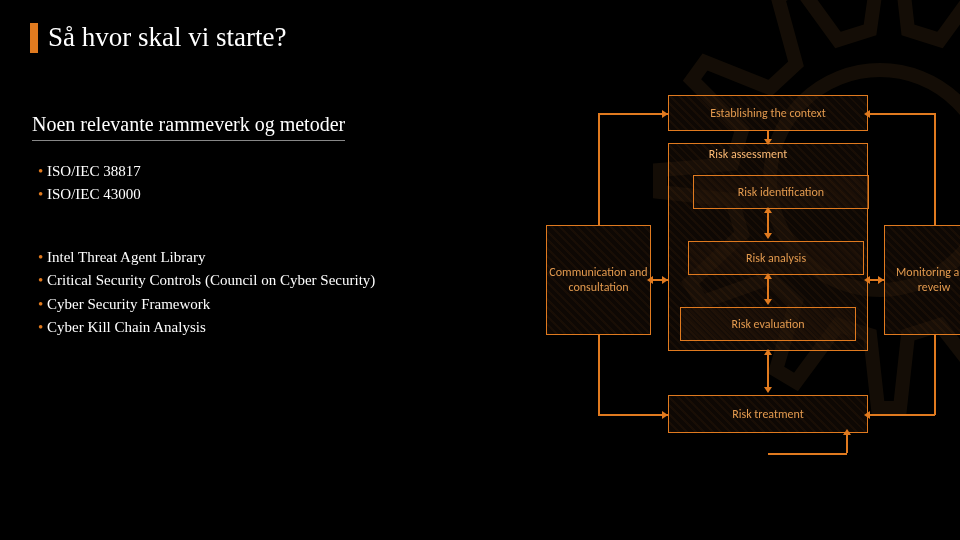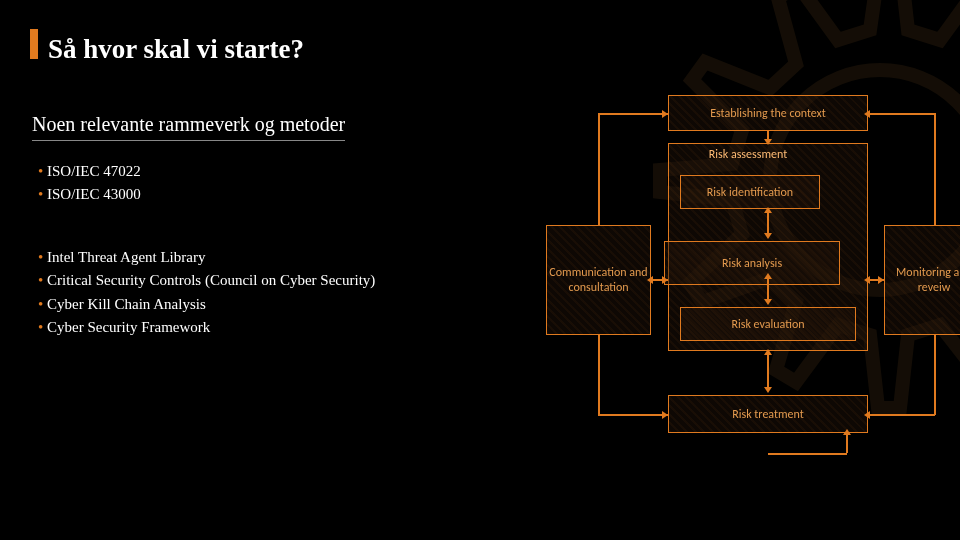--- a/index.html
+++ b/index.html
@@ -4,41 +4,41 @@
 <style>
   * { box-sizing: border-box; margin: 0; padding: 0; }
   html, body { width: 960px; height: 540px; background: #000; color: #fff; font-family: Georgia, "Times New Roman", serif; overflow: hidden; }
   .slide { position: relative; width: 960px; height: 540px; }
   
   .gear { position: absolute; right: -180px; top: -80px; width: 520px; height: 520px; opacity: 0.35; }
   .gear svg path, .gear svg circle { stroke: #3a2712; fill: none; stroke-width: 14; }
   
   .title-row { position: absolute; top: 22px; left: 30px; display: flex; align-items: center; }
   .accent { width: 8px; height: 30px; background: #e07a1f; margin-right: 10px; }
-  .title { font-size: 27px; font-weight: bold; font-family: Georgia, serif; margin-top: 12px; }
+  .title { font-size: 27px; font-weight: normal; font-family: Georgia, serif; }
   
   .subtitle { position: absolute; top: 113px; left: 32px; font-size: 20px; font-family: Georgia, serif; border-bottom: 1px solid #888; padding-bottom: 4px; }
   
   .list1 { position: absolute; top: 160px; left: 38px; }
   .list2 { position: absolute; top: 246px; left: 38px; }
   .bullet { font-size: 15px; line-height: 1.55; font-family: Georgia, serif; }
   .bullet::before { content: "• "; color: #e07a1f; }
   
   .diagram { position: absolute; left: 505px; top: 95px; width: 440px; height: 370px; font-family: Calibri, Arial, sans-serif; margin-left: 41px; }
   .box { position: absolute; border: 1.5px solid #e07a1f; background: rgba(30,18,8,0.45); display: flex; align-items: center; justify-content: center; text-align: center; font-size: 12px; line-height: 1.25; color: #e29a4f; }
   .box.tall { flex-direction: column; }
   
   .hatch::after { content:""; position:absolute; inset:0; background-image: repeating-linear-gradient(45deg, rgba(224,122,31,0.05) 0 2px, transparent 2px 6px); pointer-events:none; }
   
   #bx-comm   { left: 0;   top: 130px; width: 105px; height: 110px; }
   #bx-mon    { left: 338px; top: 130px; width: 100px; height: 110px; }
   #bx-ctx    { left: 122px; top: 0;    width: 200px; height: 36px; }
   #bx-assess { left: 122px; top: 48px; width: 200px; height: 208px; border-width:1.5px; }
-  #bx-ident  { left: 134px; top: 80px; width: 140px; height: 34px; }
-  #bx-anal   { left: 118px; top: 146px; width: 176px; height: 44px; }
+  #bx-ident  { left: 147px; top: 80px; width: 176px; height: 34px; }
+  #bx-anal   { left: 142px; top: 146px; width: 176px; height: 34px; }
   #bx-eval   { left: 134px; top: 212px; width: 176px; height: 34px; text-align: center; }
   #bx-treat  { left: 122px; top: 300px; width: 200px; height: 38px; }
   #lbl-assess { position:absolute; left:122px; top:52px; width:160px; text-align:center; font-size:12px; color:#fdba74; }
   
   .arr { position:absolute; background:#e07a1f; }
   .arr.v { width:1.5px; }
   .arr.h { height:1.5px; }
   .ah { position:absolute; width:0; height:0; }
   .ah.down  { border-left:4px solid transparent; border-right:4px solid transparent; border-top:6px solid #e07a1f; }
   .ah.up    { border-left:4px solid transparent; border-right:4px solid transparent; border-bottom:6px solid #e07a1f; }
@@ -58,29 +58,29 @@
   </div>
 
   <div class="title-row">
     <div class="accent"></div>
     <div class="title">Så hvor skal vi starte?</div>
   </div>
 
   <div class="subtitle">Noen relevante rammeverk og metoder</div>
 
   <div class="list1">
-    <div class="bullet">ISO/IEC 47022</div>
+    <div class="bullet">ISO/IEC 38817</div>
     <div class="bullet">ISO/IEC 43000</div>
   </div>
 
   <div class="list2">
     <div class="bullet">Intel Threat Agent Library</div>
     <div class="bullet">Critical Security Controls (Council on Cyber Security)</div>
+    <div class="bullet">Cyber Security Framework</div>
     <div class="bullet">Cyber Kill Chain Analysis</div>
-    <div class="bullet">Cyber Security Framework</div>
   </div>
 
   <div class="diagram">
 
     <div id="bx-ctx" class="box hatch">Establishing the context</div>
 
     <div id="bx-assess" class="box hatch tall"></div>
     <div id="lbl-assess">Risk assessment</div>
     <div id="bx-ident" class="box hatch">Risk identification</div>
     <div id="bx-anal" class="box hatch">Risk analysis</div>

